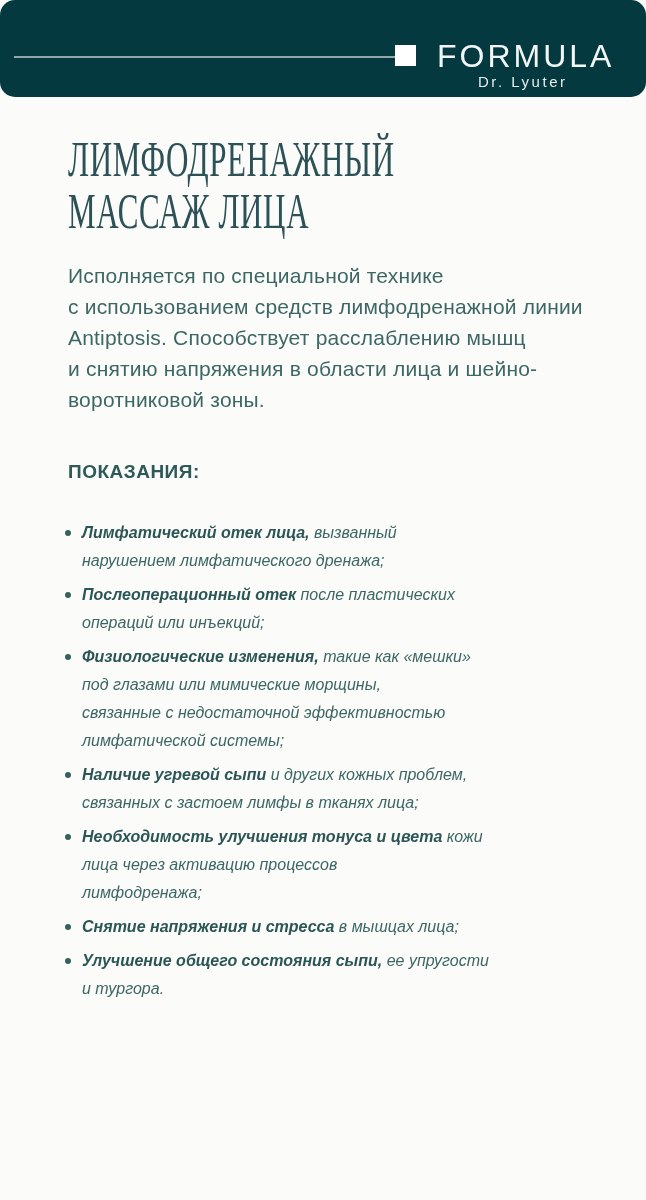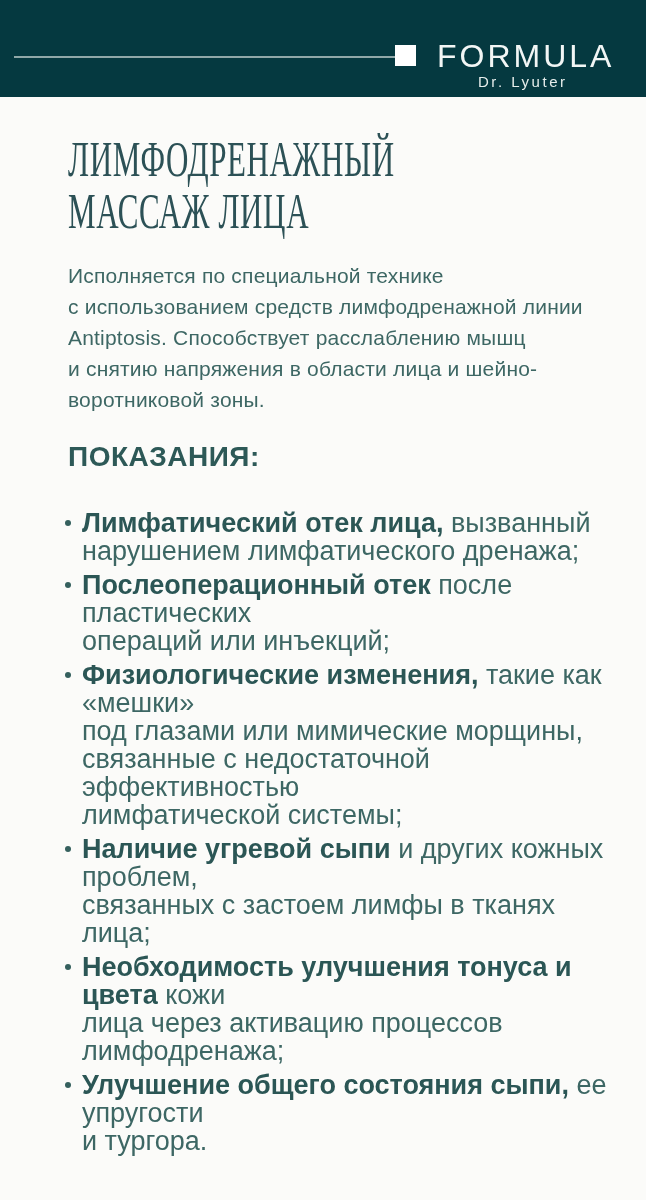--- a/index.html
+++ b/index.html
@@ -13,20 +13,21 @@
     overflow: hidden;
     font-family: "Liberation Sans", sans-serif;
   }
 
   
   .header {
     position: relative;
     width: 100%;
     height: 97px;
     background: #053940;
+    border-radius: 15px;
   }
   .header .rule {
     position: absolute;
     left: 14px;
     top: 56px;
     width: 381px;
     height: 2px;
     background: #a9bcbb;
     opacity: 0.85;
   }
@@ -76,39 +77,40 @@
   }
   .intro {
     margin-top: 23px;
     font-size: 21px;
     line-height: 31px;
     letter-spacing: 0.2px;
     color: #3d6764;
     white-space: pre-line;
   }
   .heading {
-    margin-top: 26px;
-    font-size: 28px;
+    margin-top: 46px;
+    font-size: 19px;
     font-weight: 700;
     letter-spacing: 0.5px;
     color: #2d5957;
   }
   .list {
     list-style: none;
     margin-top: 36px;
     margin-left: -3px;
     width: 545px;
   }
   .list li {
     position: relative;
     padding-left: 17px;
     margin-bottom: 6px;
-    font-size: 27px;
+    font-size: 16px;
     line-height: 28px;
     color: #3d6764;
+    font-style: italic;
   }
   .list li::before {
     content: "";
     position: absolute;
     left: 0;
     top: 11px;
     width: 6px;
     height: 6px;
     border-radius: 50%;
     background: #35605e;
@@ -153,18 +155,19 @@
 операций или инъекций;</span></li>
       <li><span class="lead">Физиологические изменения,</span><span class="rest"> такие как «мешки»
 под глазами или мимические морщины,
 связанные с недостаточной эффективностью
 лимфатической системы;</span></li>
       <li><span class="lead">Наличие угревой сыпи</span><span class="rest"> и других кожных проблем,
 связанных с застоем лимфы в тканях лица;</span></li>
       <li><span class="lead">Необходимость улучшения тонуса и цвета</span><span class="rest"> кожи
 лица через активацию процессов
 лимфодренажа;</span></li>
+      <li><span class="lead">Снятие напряжения и стресса</span><span class="rest"> в мышцах лица;</span></li>
       <li><span class="lead">Улучшение общего состояния сыпи,</span><span class="rest"> ее упругости
 и тургора.</span></li>
     </ul>
   </main>
 
 </div>
 
 </body></html>

